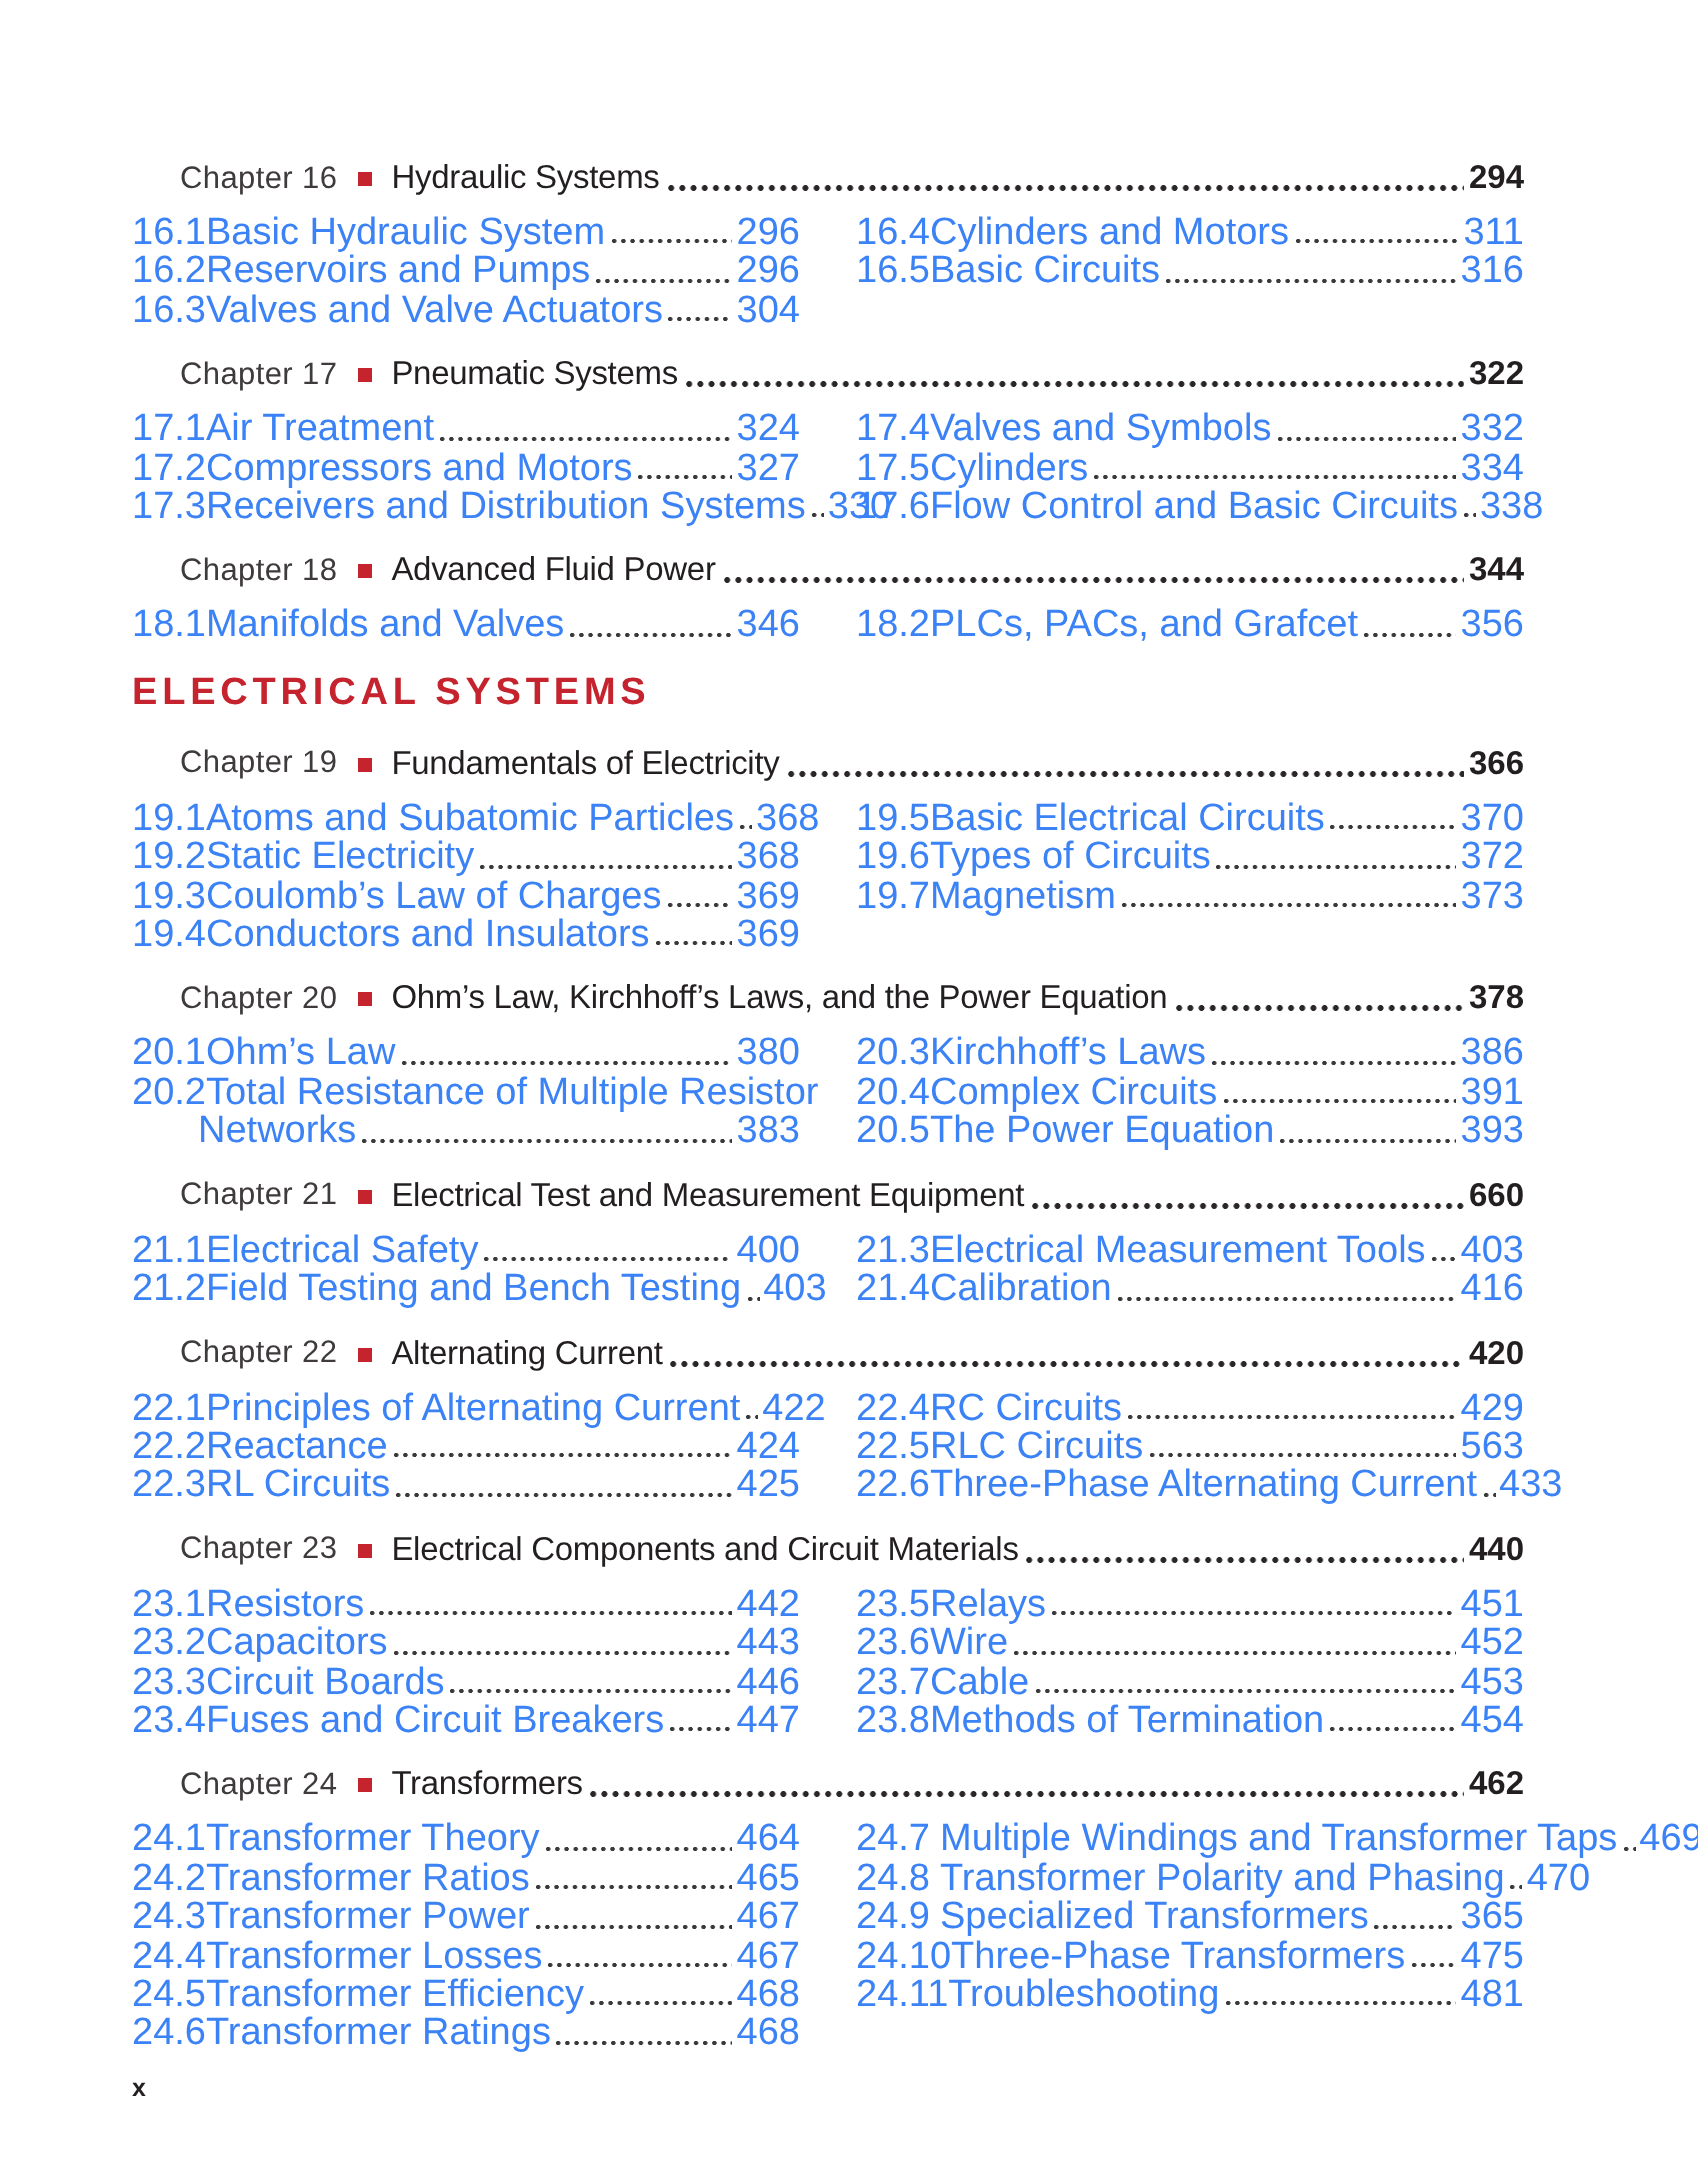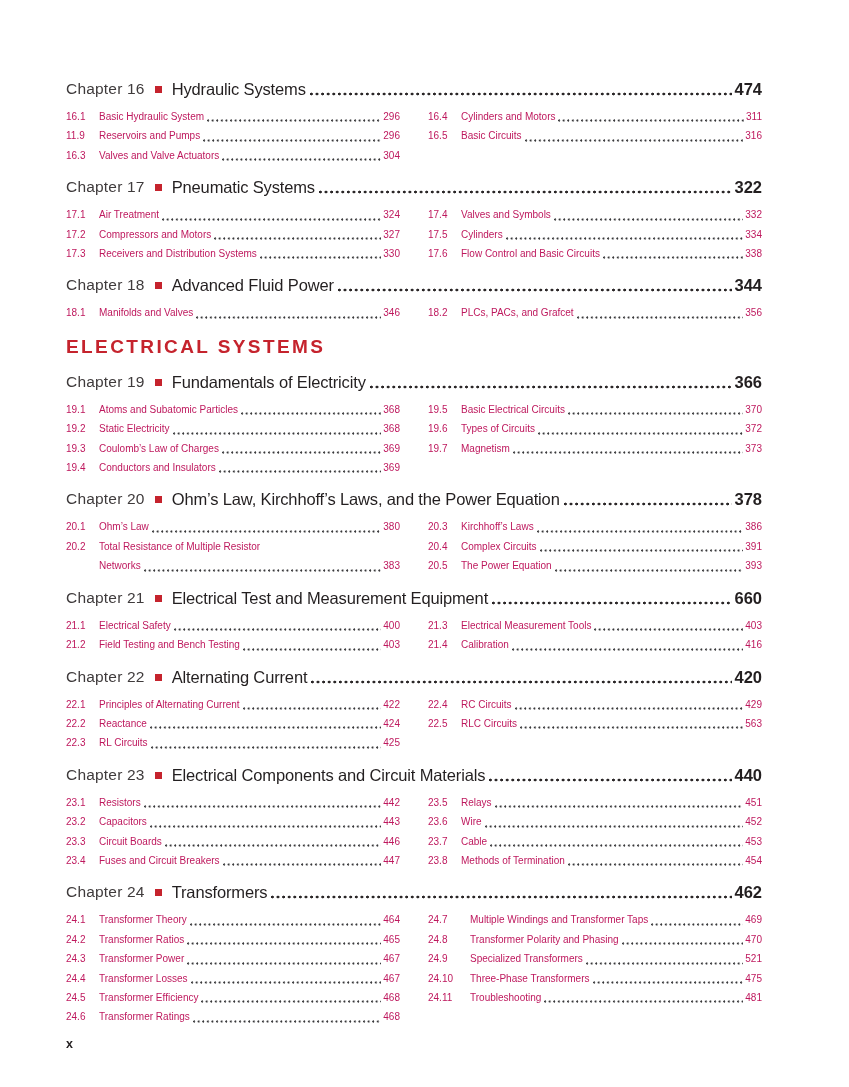--- a/index.html
+++ b/index.html
@@ -12,21 +12,21 @@
     position: relative;
     overflow: hidden;
   }
   .content {
     position: absolute;
     left: 66px; top: 80px;
     width: 696px;
   }
   
   .chapter { margin-bottom: 13px; }
-  .ch-row { display: flex; align-items: flex-start; margin-bottom: 8px; }
+  .ch-row { display: flex; align-items: center; margin-bottom: 8px; margin-left: 24px; }
   .ch-label {
     font-size: 15.5px; color: var(--ink-soft);
     letter-spacing: 0.2px; white-space: nowrap; flex: none;
   }
   .ch-bullet {
     width: 7px; height: 7px; background: var(--accent);
     align-self: center; flex: none; margin: 0 10px 0 10px;
   }
   .ch-title {
     font-weight: normal; font-size: 16.5px; color: var(--ink);
@@ -38,21 +38,21 @@
     background-image: radial-gradient(circle at 1.6px 2px, #2a2627 1.3px, transparent 1.65px);
     background-size: 5.6px 4px; background-repeat: repeat-x;
     background-position: left bottom;
   }
   .ch-page { font-weight: bold; font-size: 16.5px; color: var(--ink); flex: none; }
   
   .sections { display: flex; gap: 28px; }
   .col { width: 334px; flex: none; }
   .toc-row {
     display: flex; align-items: baseline;
-    font-size: 10px; line-height: 19.4px; color: #be185d;
+    font-size: 19px; line-height: 19.4px; color: #3b82f6;
   }
   .toc-num { flex: 0 0 33px; white-space: nowrap; }
   .col.wide .toc-num { flex-basis: 42px; }
   .toc-title { white-space: nowrap; flex: none; }
   .toc-dots {
     flex: 1 1 auto; align-self: flex-end; height: 3px;
     margin: 0 2px 4px 3px; min-width: 6px;
     background-image: radial-gradient(circle at 1.1px 1.5px, #39393b 0.95px, transparent 1.25px);
     background-size: 4.6px 3px; background-repeat: repeat-x;
     background-position: left bottom;
@@ -72,32 +72,32 @@
 </head>
 <body>
 
 <main class="content">
     <section class="chapter">
       <div class="ch-row">
         <span class="ch-label">Chapter 16</span>
         <span class="ch-bullet"></span>
         <span class="ch-title">Hydraulic Systems</span>
         <span class="ch-dots"></span>
-        <span class="ch-page">474</span>
+        <span class="ch-page">294</span>
       </div>
       <div class="sections">
         <div class="col left">
           <div class="toc-row">
             <span class="toc-num">16.1</span>
             <span class="toc-title">Basic Hydraulic System</span>
             <span class="toc-dots"></span>
             <span class="toc-page">296</span>
           </div>
           <div class="toc-row">
-            <span class="toc-num">11.9</span>
+            <span class="toc-num">16.2</span>
             <span class="toc-title">Reservoirs and Pumps</span>
             <span class="toc-dots"></span>
             <span class="toc-page">296</span>
           </div>
           <div class="toc-row">
             <span class="toc-num">16.3</span>
             <span class="toc-title">Valves and Valve Actuators</span>
             <span class="toc-dots"></span>
             <span class="toc-page">304</span>
           </div>
@@ -377,20 +377,26 @@
             <span class="toc-title">RC Circuits</span>
             <span class="toc-dots"></span>
             <span class="toc-page">429</span>
           </div>
           <div class="toc-row">
             <span class="toc-num">22.5</span>
             <span class="toc-title">RLC Circuits</span>
             <span class="toc-dots"></span>
             <span class="toc-page">563</span>
           </div>
+          <div class="toc-row">
+            <span class="toc-num">22.6</span>
+            <span class="toc-title">Three-Phase Alternating Current</span>
+            <span class="toc-dots"></span>
+            <span class="toc-page">433</span>
+          </div>
         </div>
       </div>
     </section>
     <section class="chapter">
       <div class="ch-row">
         <span class="ch-label">Chapter 23</span>
         <span class="ch-bullet"></span>
         <span class="ch-title">Electrical Components and Circuit Materials</span>
         <span class="ch-dots"></span>
         <span class="ch-page">440</span>
@@ -507,21 +513,21 @@
           <div class="toc-row">
             <span class="toc-num">24.8</span>
             <span class="toc-title">Transformer Polarity and Phasing</span>
             <span class="toc-dots"></span>
             <span class="toc-page">470</span>
           </div>
           <div class="toc-row">
             <span class="toc-num">24.9</span>
             <span class="toc-title">Specialized Transformers</span>
             <span class="toc-dots"></span>
-            <span class="toc-page">521</span>
+            <span class="toc-page">365</span>
           </div>
           <div class="toc-row">
             <span class="toc-num">24.10</span>
             <span class="toc-title">Three-Phase Transformers</span>
             <span class="toc-dots"></span>
             <span class="toc-page">475</span>
           </div>
           <div class="toc-row">
             <span class="toc-num">24.11</span>
             <span class="toc-title">Troubleshooting</span>

